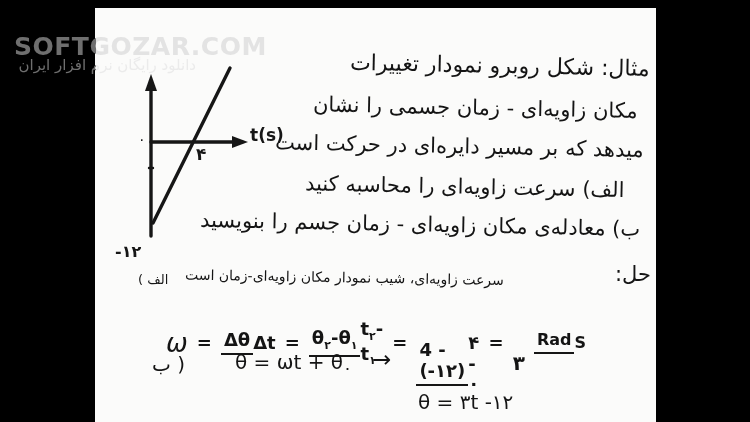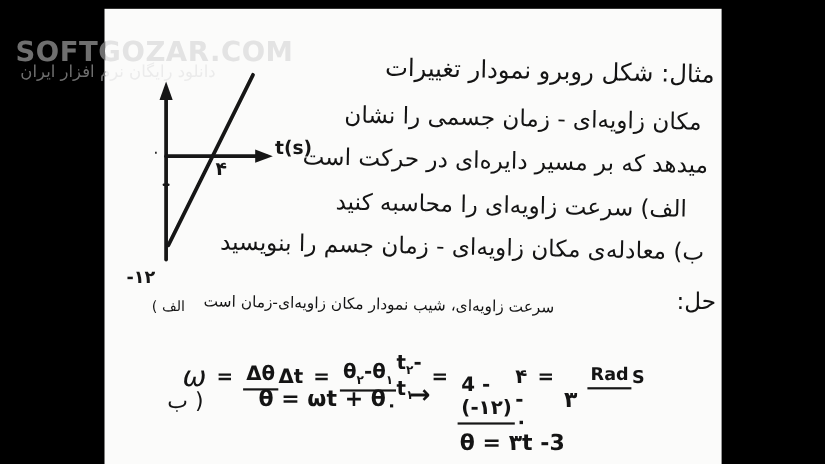--- a/index.html
+++ b/index.html
@@ -50,21 +50,21 @@
            gap:9px;direction:ltr;font-size:18px;font-weight:bold;color:#141414;}
   .formula .omega{font-size:26px;font-weight:normal;font-style:italic;}
   .frac{display:inline-flex;flex-direction:row;align-items:center;line-height:1.15;}
   .frac .num{padding:0 3px 2px;border-bottom:2px solid #161616;}
   .frac .den{padding-top:2px;}
   .frac sub,.formula sub{font-size:11px;}
   .result-val{font-size:20px;}
   .unit .num,.unit .den{font-size:16px;}
 
   
-  .pb{position:absolute;white-space:nowrap;font-size:20px;font-weight:bold;color:#141414;}
+  .pb{position:absolute;white-space:nowrap;font-size:20px;font-weight:normal;color:#141414;}
   .pb.label{left:152px;top:352px;direction:ltr;font-weight:normal;}
   .pb.eq1{left:235px;top:350px;}
   .pb.arrow{left:372px;top:346px;font-size:23px;}
   .pb.eq2{left:418px;top:349px;}
 </style>
 </head>
 <body>
 
 <div class="stage">
 
@@ -129,15 +129,15 @@
     <span class="result-val ltrx">۳</span>
     <span class="frac unit">
       <span class="num">Rad</span>
       <span class="den">S</span>
     </span>
   </div>
 
   <span class="pb label">ب )</span>
   <span class="pb eq1"><span>θ = ωt + θ</span><sub class="ltrx">۰</sub></span>
   <span class="pb arrow">→</span>
-  <span class="pb eq2 ltrx">θ = ۳t -3</span>
+  <span class="pb eq2 ltrx">θ = ۳t -۱۲</span>
 
 </div>
 
 </body></html>

